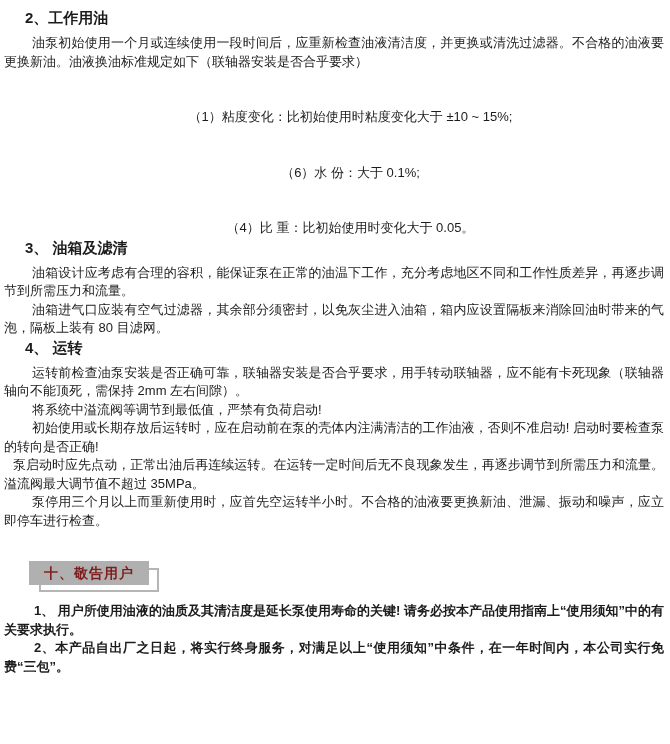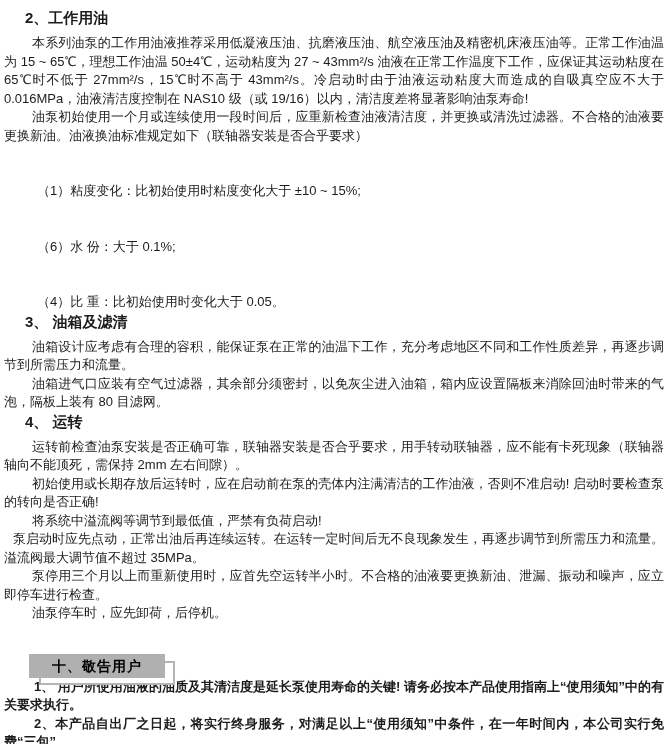--- a/index.html
+++ b/index.html
@@ -39,89 +39,87 @@
   }
   .para.indent-small { text-indent: 9px; }
   .cond-list {
     list-style: none;
     margin: 2px 0 0 0;
     padding: 0 0 0 33px;
   }
   .cond-list li {
     font-size: 13px;
     line-height: 19.5px;
-    text-align: left;
+    text-align: center;
     margin-top: 36px;
   }
   .notice-badge-wrap {
     position: relative;
     display: inline-block;
     margin: 31px 0 0 25px;
   }
   .badge-shadow {
     position: absolute;
     left: 10px;
     top: 7px;
     right: -10px;
     bottom: -7px;
     border: 2px solid #b5b5b5;
     background: #ffffff;
   }
   .badge-label {
     position: relative;
     display: inline-block;
     background: #b0b0b0;
-    color: #000000;
+    color: #7f1d1d;
     font-size: 14px;
     font-weight: bold;
     line-height: 24px;
-    padding: 0 23px;
+    padding: 0 15px;
     letter-spacing: 1px;
   }
   .notice-para {
     font-size: 13px;
     font-weight: bold;
     line-height: 18.5px;
     margin: 0;
     text-align: justify;
     text-align-last: left;
     text-indent: 30px;
   }
-  .notice-para.first { }
+  .notice-para.first { margin-top: 17px; }
 </style>
 </head>
 <body>
 
 <div class="page">
 
   <section class="sec">
     <h2 class="sec-title">2、工作用油</h2>
-    <p class="para">本系列油泵的工作用油液推荐采用低凝液压油、抗磨液压油、航空液压油及精密机床液压油等。正常工作油温为 15 ~ 65℃，理想工作油温 50±4℃，运动粘度为 27 ~ 43mm²/s 油液在正常工作温度下工作，应保证其运动粘度在 65℃时不低于 27mm²/s，15℃时不高于 43mm²/s。冷启动时由于油液运动粘度大而造成的自吸真空应不大于 0.016MPa，油液清洁度控制在 NAS10 级（或 19/16）以内，清洁度差将显著影响油泵寿命!</p>
     <p class="para">油泵初始使用一个月或连续使用一段时间后，应重新检查油液清洁度，并更换或清洗过滤器。不合格的油液要更换新油。油液换油标准规定如下（联轴器安装是否合乎要求）</p>
     <ul class="cond-list">
       <li>（1）粘度变化：比初始使用时粘度变化大于 ±10 ~ 15%;</li>
       <li>（6）水 份：大于 0.1%;</li>
       <li>（4）比 重：比初始使用时变化大于 0.05。</li>
     </ul>
   </section>
 
   <section class="sec">
     <h2 class="sec-title">3、 油箱及滤清</h2>
     <p class="para">油箱设计应考虑有合理的容积，能保证泵在正常的油温下工作，充分考虑地区不同和工作性质差异，再逐步调节到所需压力和流量。</p>
     <p class="para">油箱进气口应装有空气过滤器，其余部分须密封，以免灰尘进入油箱，箱内应设置隔板来消除回油时带来的气泡，隔板上装有 80 目滤网。</p>
   </section>
 
   <section class="sec">
     <h2 class="sec-title">4、 运转</h2>
     <p class="para">运转前检查油泵安装是否正确可靠，联轴器安装是否合乎要求，用手转动联轴器，应不能有卡死现象（联轴器轴向不能顶死，需保持 2mm 左右间隙）。</p>
+    <p class="para">将系统中溢流阀等调节到最低值，严禁有负荷启动!</p>
     <p class="para">初始使用或长期存放后运转时，应在启动前在泵的壳体内注满清洁的工作油液，否则不准启动! 启动时要检查泵的转向是否正确!</p>
-    <p class="para">将系统中溢流阀等调节到最低值，严禁有负荷启动!</p>
     <p class="para indent-small">泵启动时应先点动，正常出油后再连续运转。在运转一定时间后无不良现象发生，再逐步调节到所需压力和流量。溢流阀最大调节值不超过 35MPa。</p>
     <p class="para">泵停用三个月以上而重新使用时，应首先空运转半小时。不合格的油液要更换新油、泄漏、振动和噪声，应立即停车进行检查。</p>
-    <p class="para">油泵停车时，应先卸荷，后停机。</p>
   </section>
 
   <div>
     <div class="notice-badge-wrap">
       <span class="badge-shadow"></span>
       <span class="badge-label">十、敬告用户</span>
     </div>
     <p class="notice-para first">1、 用户所使用油液的油质及其清洁度是延长泵使用寿命的关键! 请务必按本产品使用指南上“使用须知”中的有关要求执行。</p>
     <p class="notice-para">2、本产品自出厂之日起，将实行终身服务，对满足以上“使用须知”中条件，在一年时间内，本公司实行免费“三包”。</p>
   </div>

